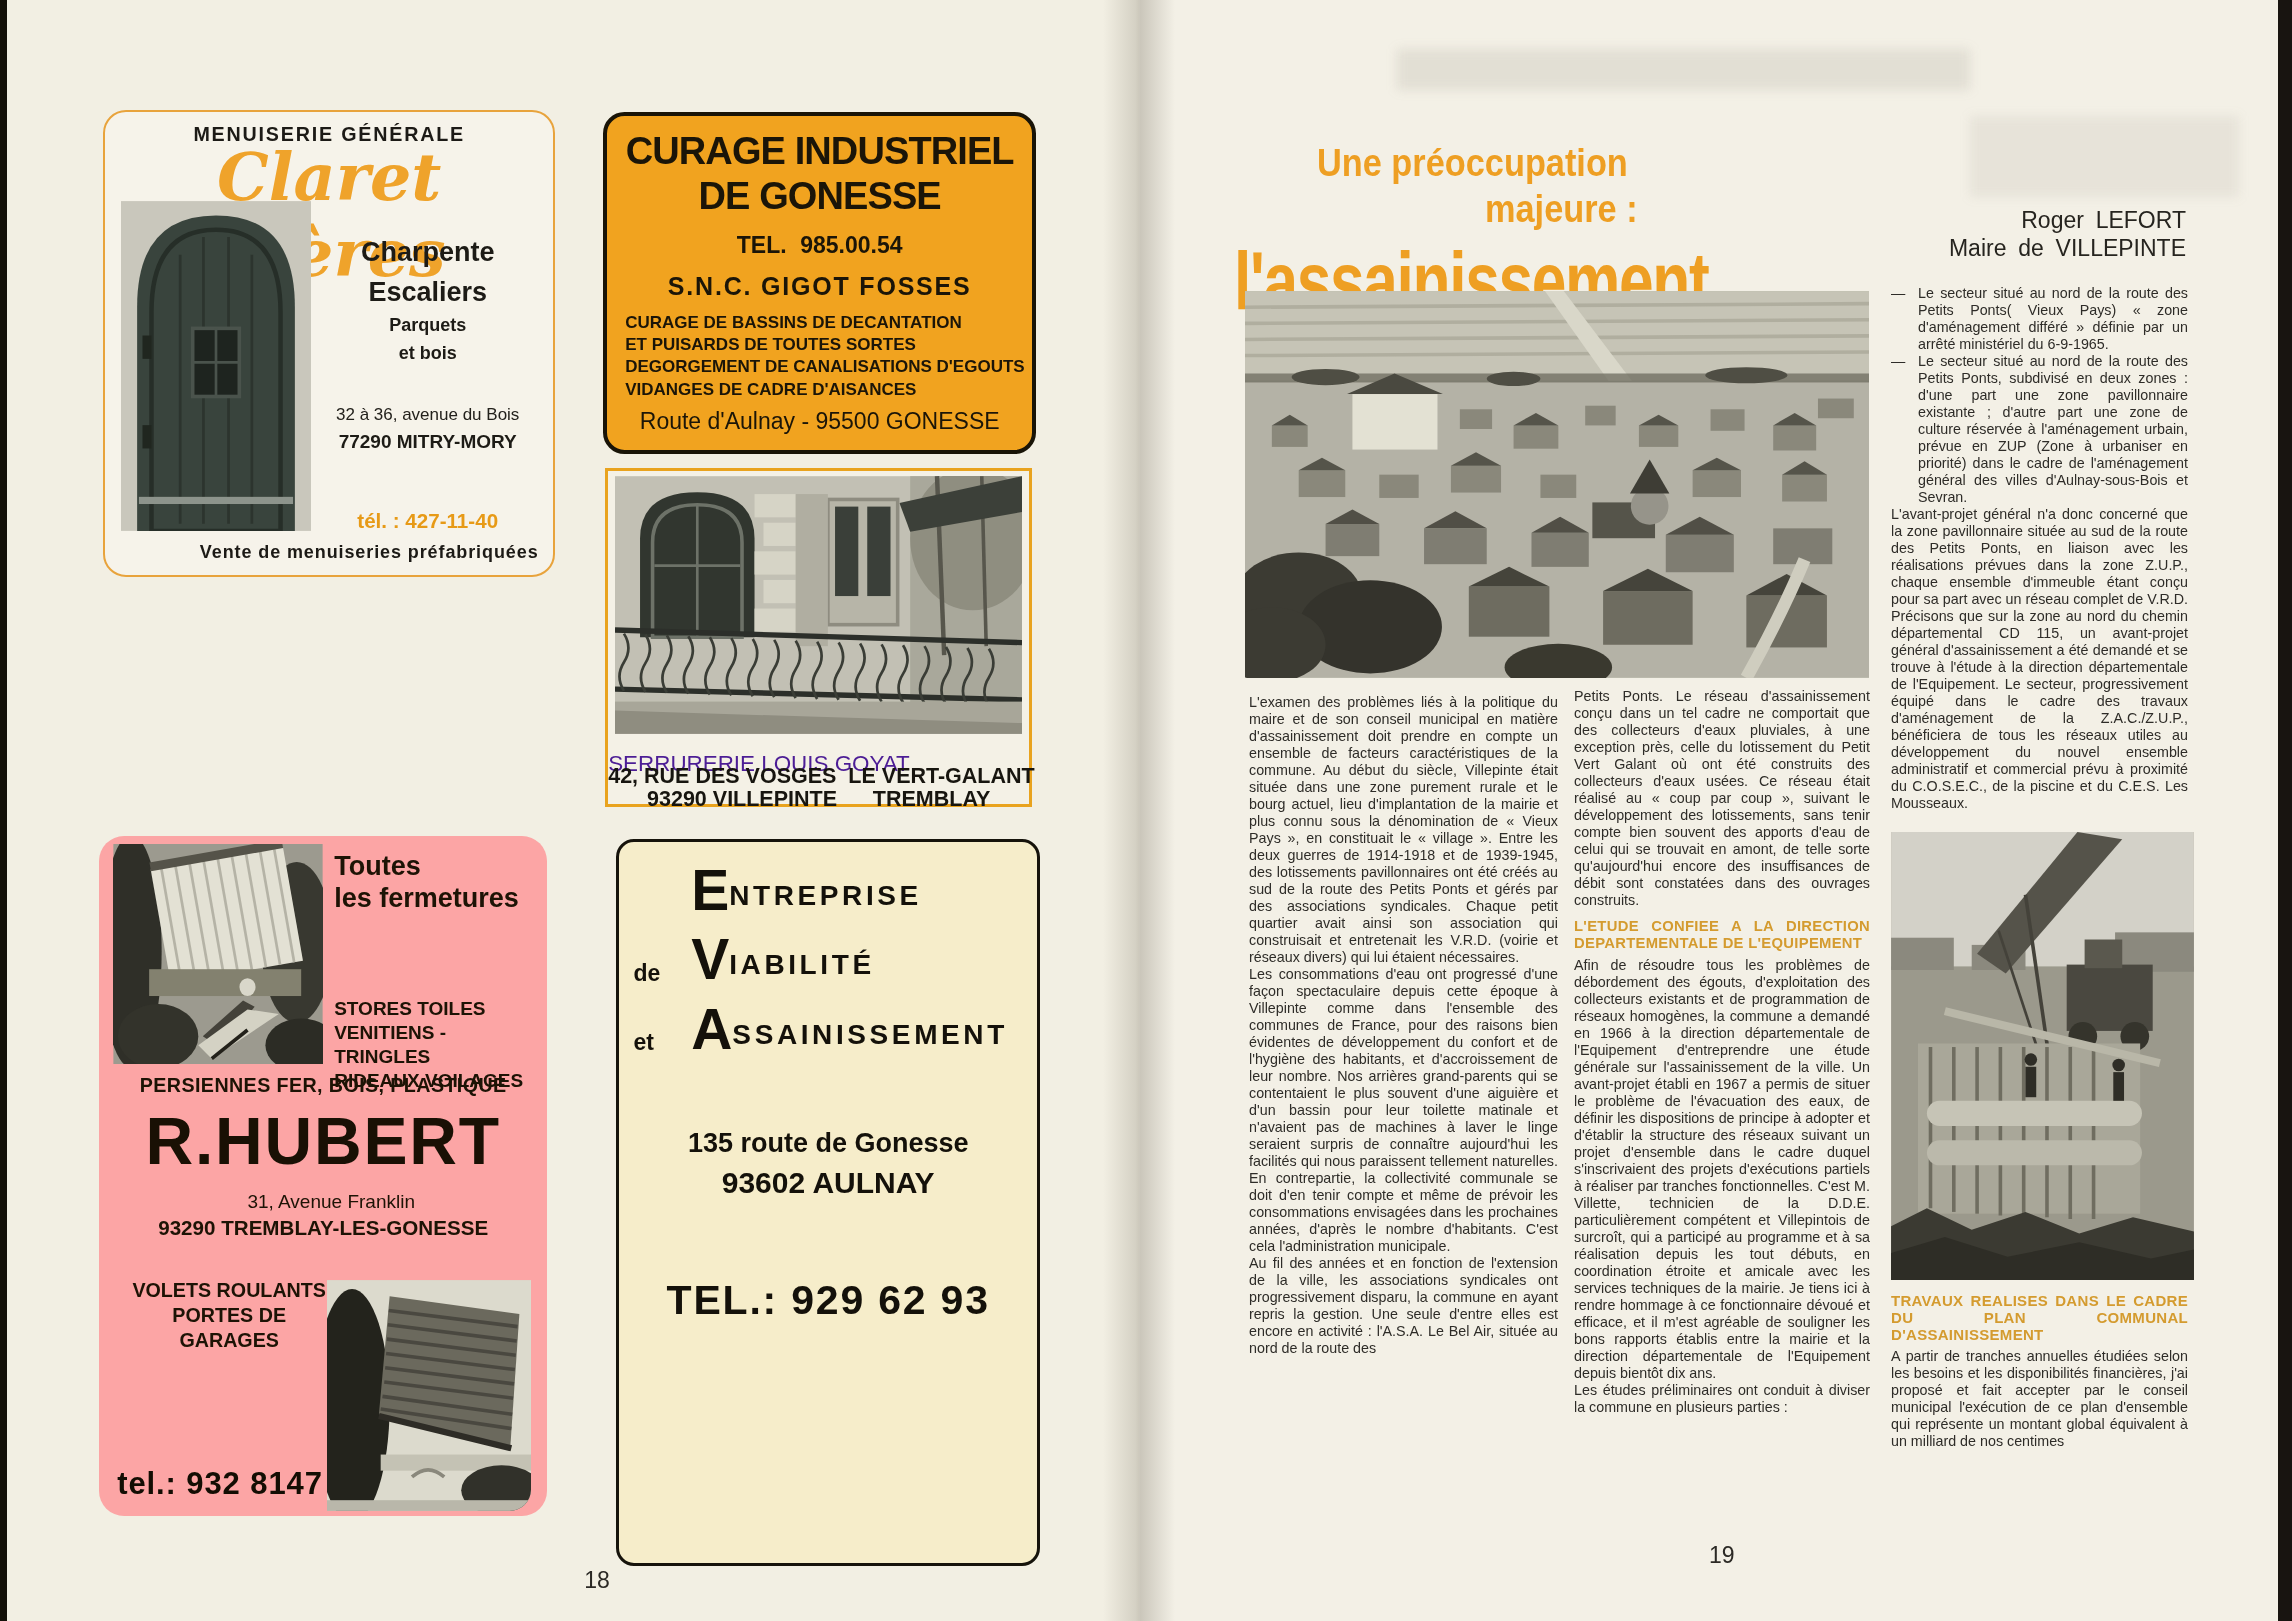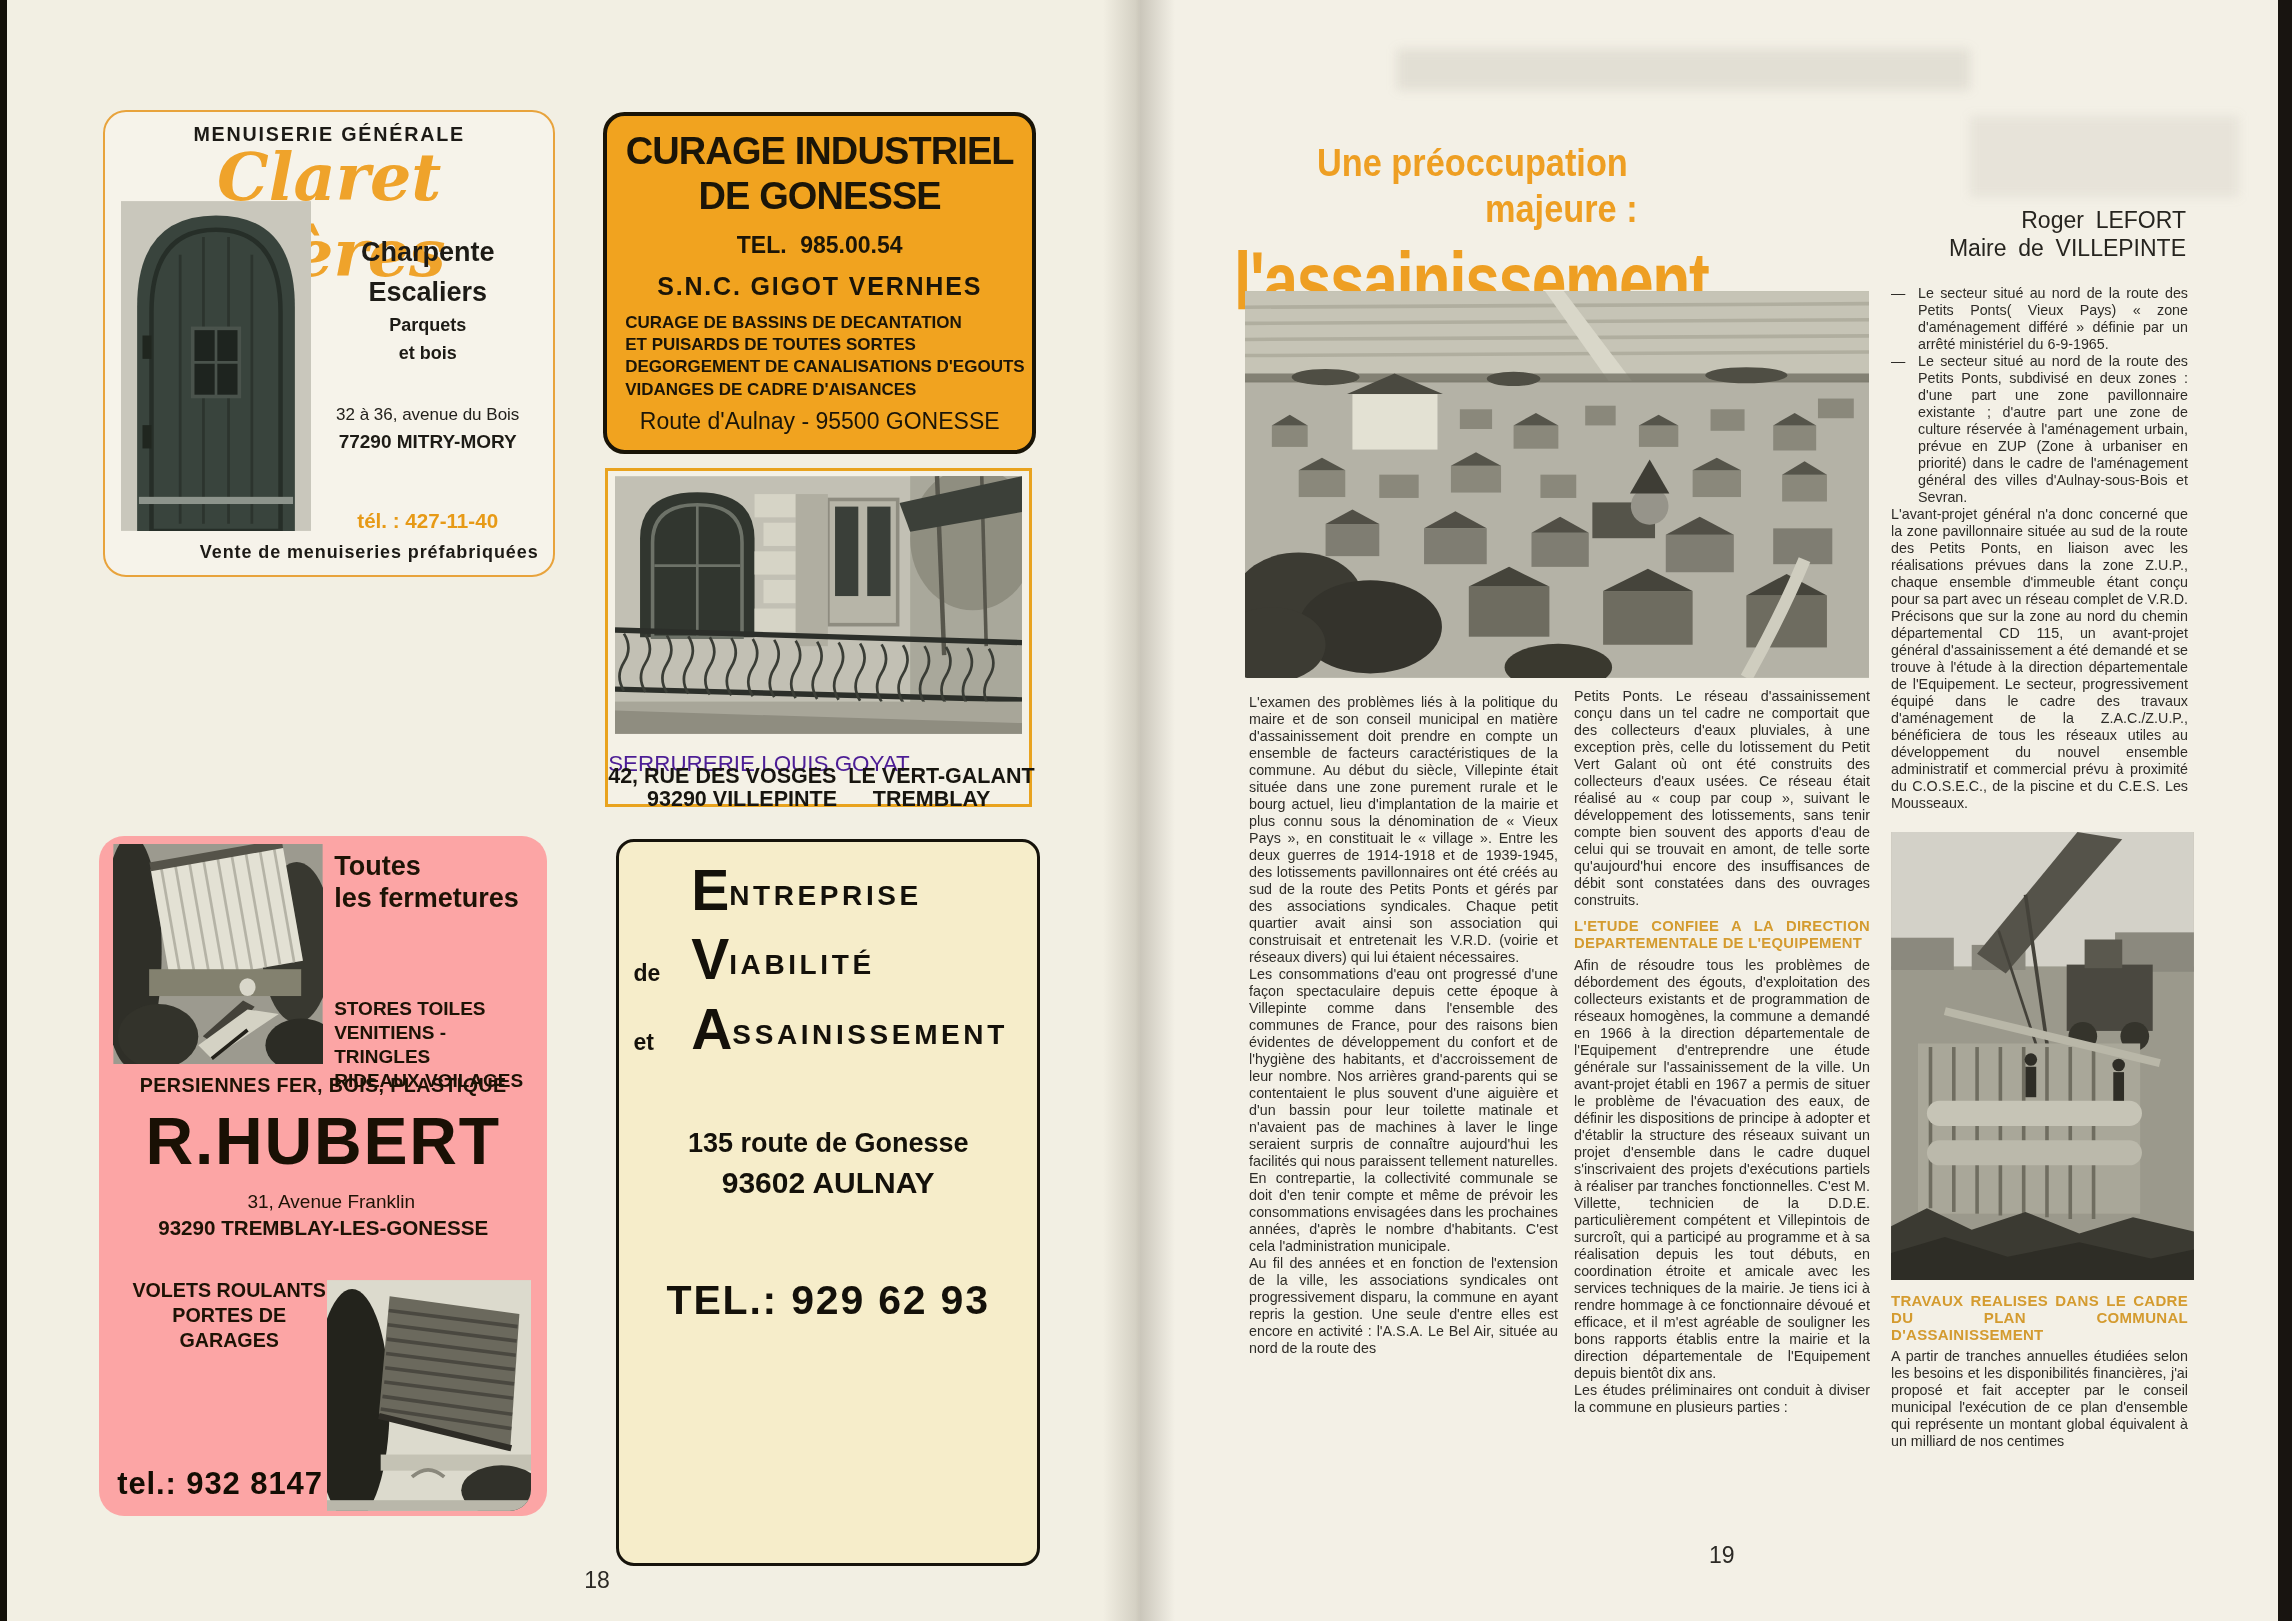--- a/index.html
+++ b/index.html
@@ -140,21 +140,21 @@
         <div class="claret-addr2">77290 MITRY-MORY</div>
         <div class="claret-phone">tél. : 427-11-40</div>
       </div>
       <div class="claret-footer">Vente  de  menuiseries  préfabriquées</div>
     </section>
 
     <section class="ad-curage">
       <div class="curage-t1">CURAGE INDUSTRIEL</div>
       <div class="curage-t2">DE GONESSE</div>
       <div class="curage-tel">TEL.  985.00.54</div>
-      <div class="curage-co">S.N.C.  GIGOT  VERNHES</div>
+      <div class="curage-co">S.N.C.  GIGOT  FOSSES</div>
       <div class="curage-svc">
         <div>CURAGE DE BASSINS DE DECANTATION</div>
         <div>ET PUISARDS DE TOUTES SORTES</div>
         <div>DEGORGEMENT DE CANALISATIONS D'EGOUTS</div>
         <div>VIDANGES DE CADRE D'AISANCES</div>
       </div>
       <div class="curage-addr">Route d'Aulnay - 95500 GONESSE</div>
     </section>
 
     <section class="ad-serrurerie">

